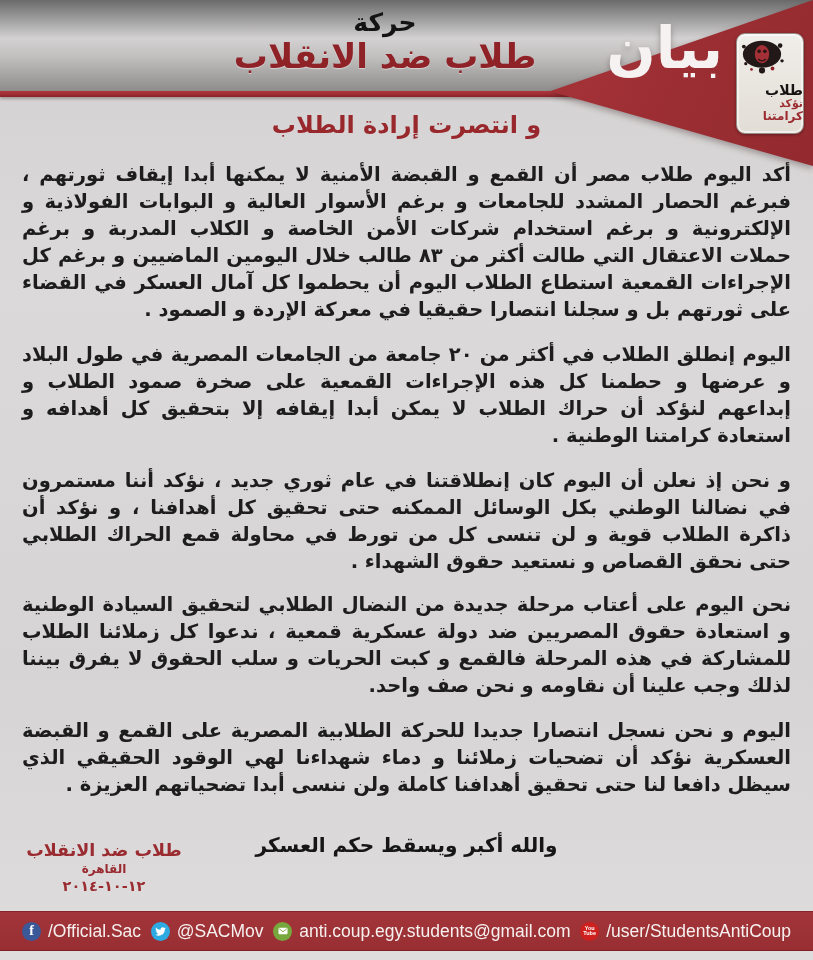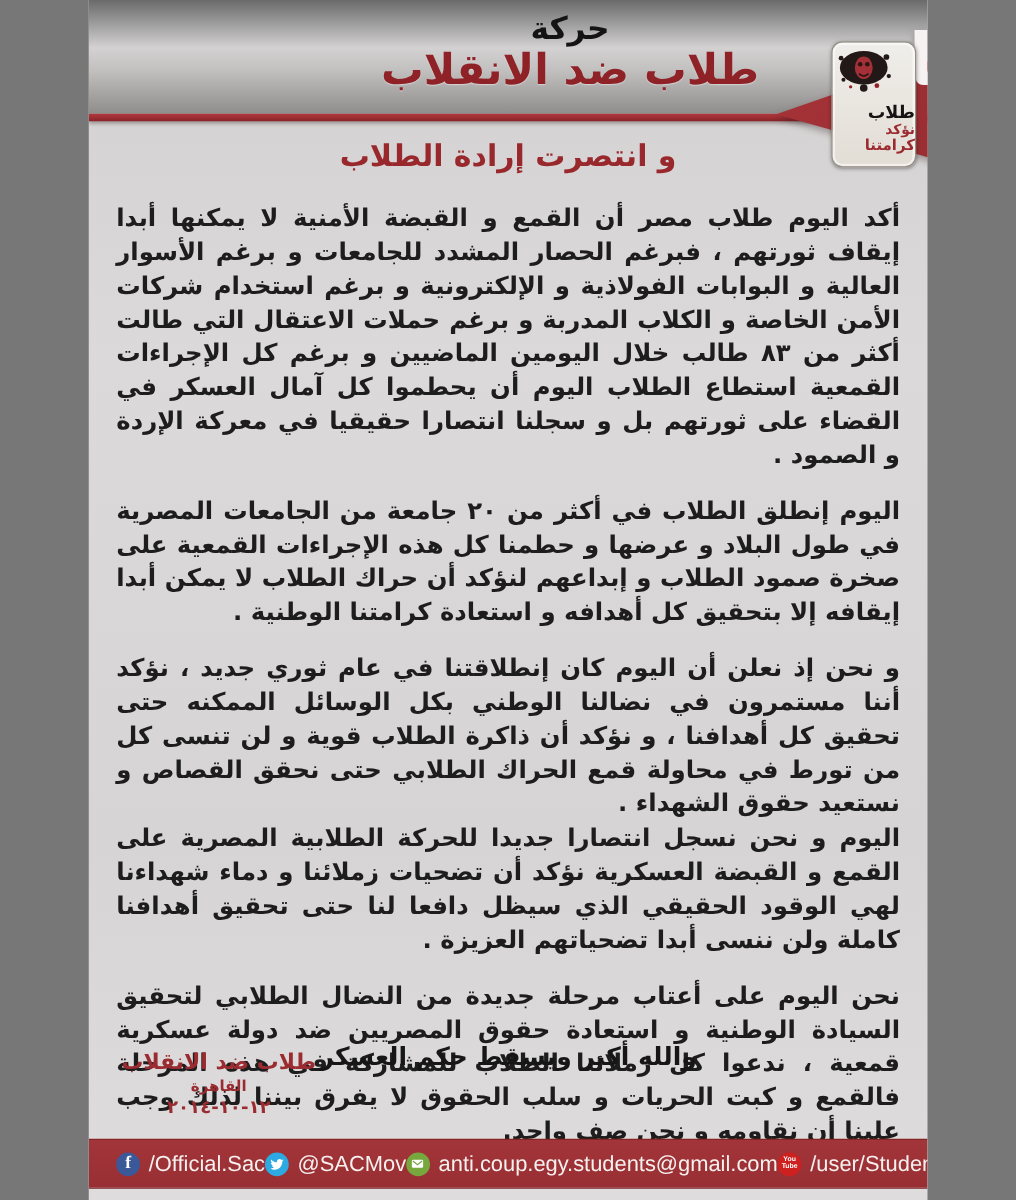--- a/index.html
+++ b/index.html
@@ -1,17 +1,17 @@
 <!DOCTYPE html>
 <html lang="ar"><head>
 <meta charset="utf-8">
 <style>
   html,body{margin:0;padding:0;}
   body{background:#777;display:flex;justify-content:center;font-family:"DejaVu Sans",sans-serif;}
-  .page{position:relative;width:671px;height:960px;overflow:hidden;
+  .page{position:relative;width:813px;height:960px;overflow:hidden;
         background:linear-gradient(180deg,#d2d0d0 0%,#dbd9d9 30%,#d6d4d4 70%,#dedcdc 100%);}
 
   
   .header-band{position:absolute;top:0;left:0;right:0;height:91px;
     background:linear-gradient(180deg,#6a6a6a 0%,#d3d1d1 42%,#c2bfbf 62%,#8f8c8c 100%);}
   .header-text{position:absolute;top:0;left:0;width:770px;text-align:center;direction:rtl;}
   .movement-label{margin-top:9px;font-size:25px;font-weight:bold;color:#141414;line-height:1.1;}
   .movement-name{margin-top:1px;font-size:34px;font-weight:bold;color:#8e2227;line-height:1.1;
     text-shadow:0 1px 1px rgba(255,255,255,.45);}
   .header-rule{position:absolute;top:91px;left:0;right:0;height:6px;
@@ -39,21 +39,21 @@
   .logo-l3{font-size:12px;font-weight:bold;color:#9c2b30;line-height:1.1;direction:rtl;}
 
   
   .subtitle{position:absolute;top:111px;left:0;right:0;text-align:center;direction:rtl;
     font-size:24px;font-weight:bold;color:#99282d;}
 
   
   .statement{position:absolute;top:161px;left:22px;right:22px;direction:rtl;
     text-align:justify;color:#1d1d1d;font-weight:bold;font-size:19.5px;line-height:27px;}
   .statement p{margin:0 0 18px 0;}
-  .statement p.tight{margin-bottom:1px;}
+  .statement p.tight{margin-bottom:16px;}
 
   
   .sign-row{position:absolute;top:833px;left:0;right:0;height:72px;}
   .takbir{text-align:center;direction:rtl;font-size:20px;font-weight:bold;color:#161616;}
   .sig-block{position:absolute;top:7px;left:20px;width:168px;text-align:center;direction:rtl;
     color:#9a2b30;font-weight:bold;}
   .sig-org{font-size:17.5px;line-height:1.25;}
   .sig-city{font-size:12px;line-height:1.25;}
   .sig-date{font-size:14.5px;line-height:1.35;letter-spacing:.5px;}
 
@@ -112,22 +112,22 @@
     <div class="logo-l2">نؤكد</div>
     <div class="logo-l3">كرامتنا</div>
   </div>
 
   <div class="subtitle">و انتصرت إرادة الطلاب</div>
 
   <div class="statement">
     <p>أكد اليوم طلاب مصر أن القمع و القبضة الأمنية لا يمكنها أبدا إيقاف ثورتهم ، فبرغم الحصار المشدد للجامعات و برغم الأسوار العالية و البوابات الفولاذية و الإلكترونية و برغم استخدام شركات الأمن الخاصة و الكلاب المدربة و برغم حملات الاعتقال التي طالت أكثر من ٨٣ طالب خلال اليومين الماضيين و برغم كل الإجراءات القمعية استطاع الطلاب اليوم أن يحطموا كل آمال العسكر في القضاء على ثورتهم بل و سجلنا انتصارا حقيقيا في معركة الإردة و الصمود .</p>
     <p>اليوم إنطلق الطلاب في أكثر من ٢٠ جامعة من الجامعات المصرية في طول البلاد و عرضها و حطمنا كل هذه الإجراءات القمعية على صخرة صمود الطلاب و إبداعهم لنؤكد أن حراك الطلاب لا يمكن أبدا إيقافه إلا بتحقيق كل أهدافه و استعادة كرامتنا الوطنية .</p>
     <p class="tight">و نحن إذ نعلن أن اليوم كان إنطلاقتنا في عام ثوري جديد ، نؤكد أننا مستمرون في نضالنا الوطني بكل الوسائل الممكنه حتى تحقيق كل أهدافنا ، و نؤكد أن ذاكرة الطلاب قوية و لن تنسى كل من تورط في محاولة قمع الحراك الطلابي حتى نحقق القصاص و نستعيد حقوق الشهداء .</p>
+    <p>نحن اليوم على أعتاب مرحلة جديدة من النضال الطلابي لتحقيق السيادة الوطنية و استعادة حقوق المصريين ضد دولة عسكرية قمعية ، ندعوا كل زملائنا الطلاب للمشاركة في هذه المرحلة فالقمع و كبت الحريات و سلب الحقوق لا يفرق بيننا لذلك وجب علينا أن نقاومه و نحن صف واحد.</p>
     <p>اليوم و نحن نسجل انتصارا جديدا للحركة الطلابية المصرية على القمع و القبضة العسكرية نؤكد أن تضحيات زملائنا و دماء شهداءنا لهي الوقود الحقيقي الذي سيظل دافعا لنا حتى تحقيق أهدافنا كاملة ولن ننسى أبدا تضحياتهم العزيزة .</p>
-    <p>نحن اليوم على أعتاب مرحلة جديدة من النضال الطلابي لتحقيق السيادة الوطنية و استعادة حقوق المصريين ضد دولة عسكرية قمعية ، ندعوا كل زملائنا الطلاب للمشاركة في هذه المرحلة فالقمع و كبت الحريات و سلب الحقوق لا يفرق بيننا لذلك وجب علينا أن نقاومه و نحن صف واحد.</p>
   </div>
 
   <div class="sign-row">
     <div class="takbir">والله أكبر ويسقط حكم العسكر</div>
     <div class="sig-block">
       <div class="sig-org">طلاب ضد الانقلاب</div>
       <div class="sig-city">القاهرة</div>
       <div class="sig-date" dir="ltr">١٢-١٠-٢٠١٤</div>
     </div>
   </div>

